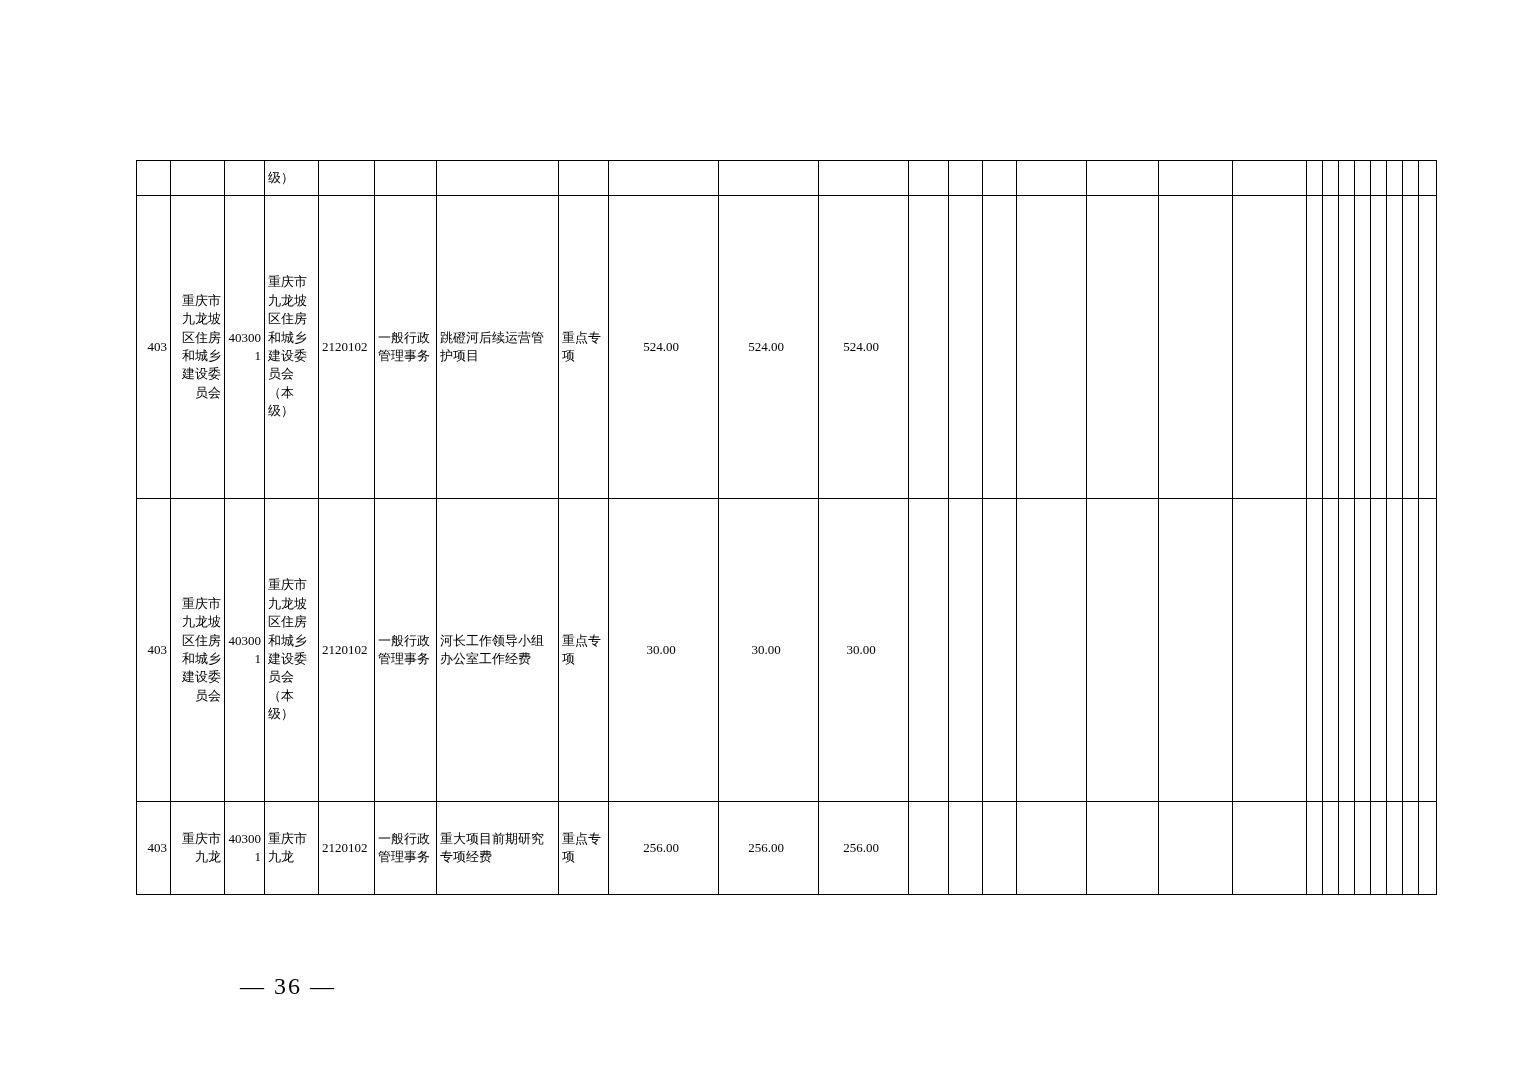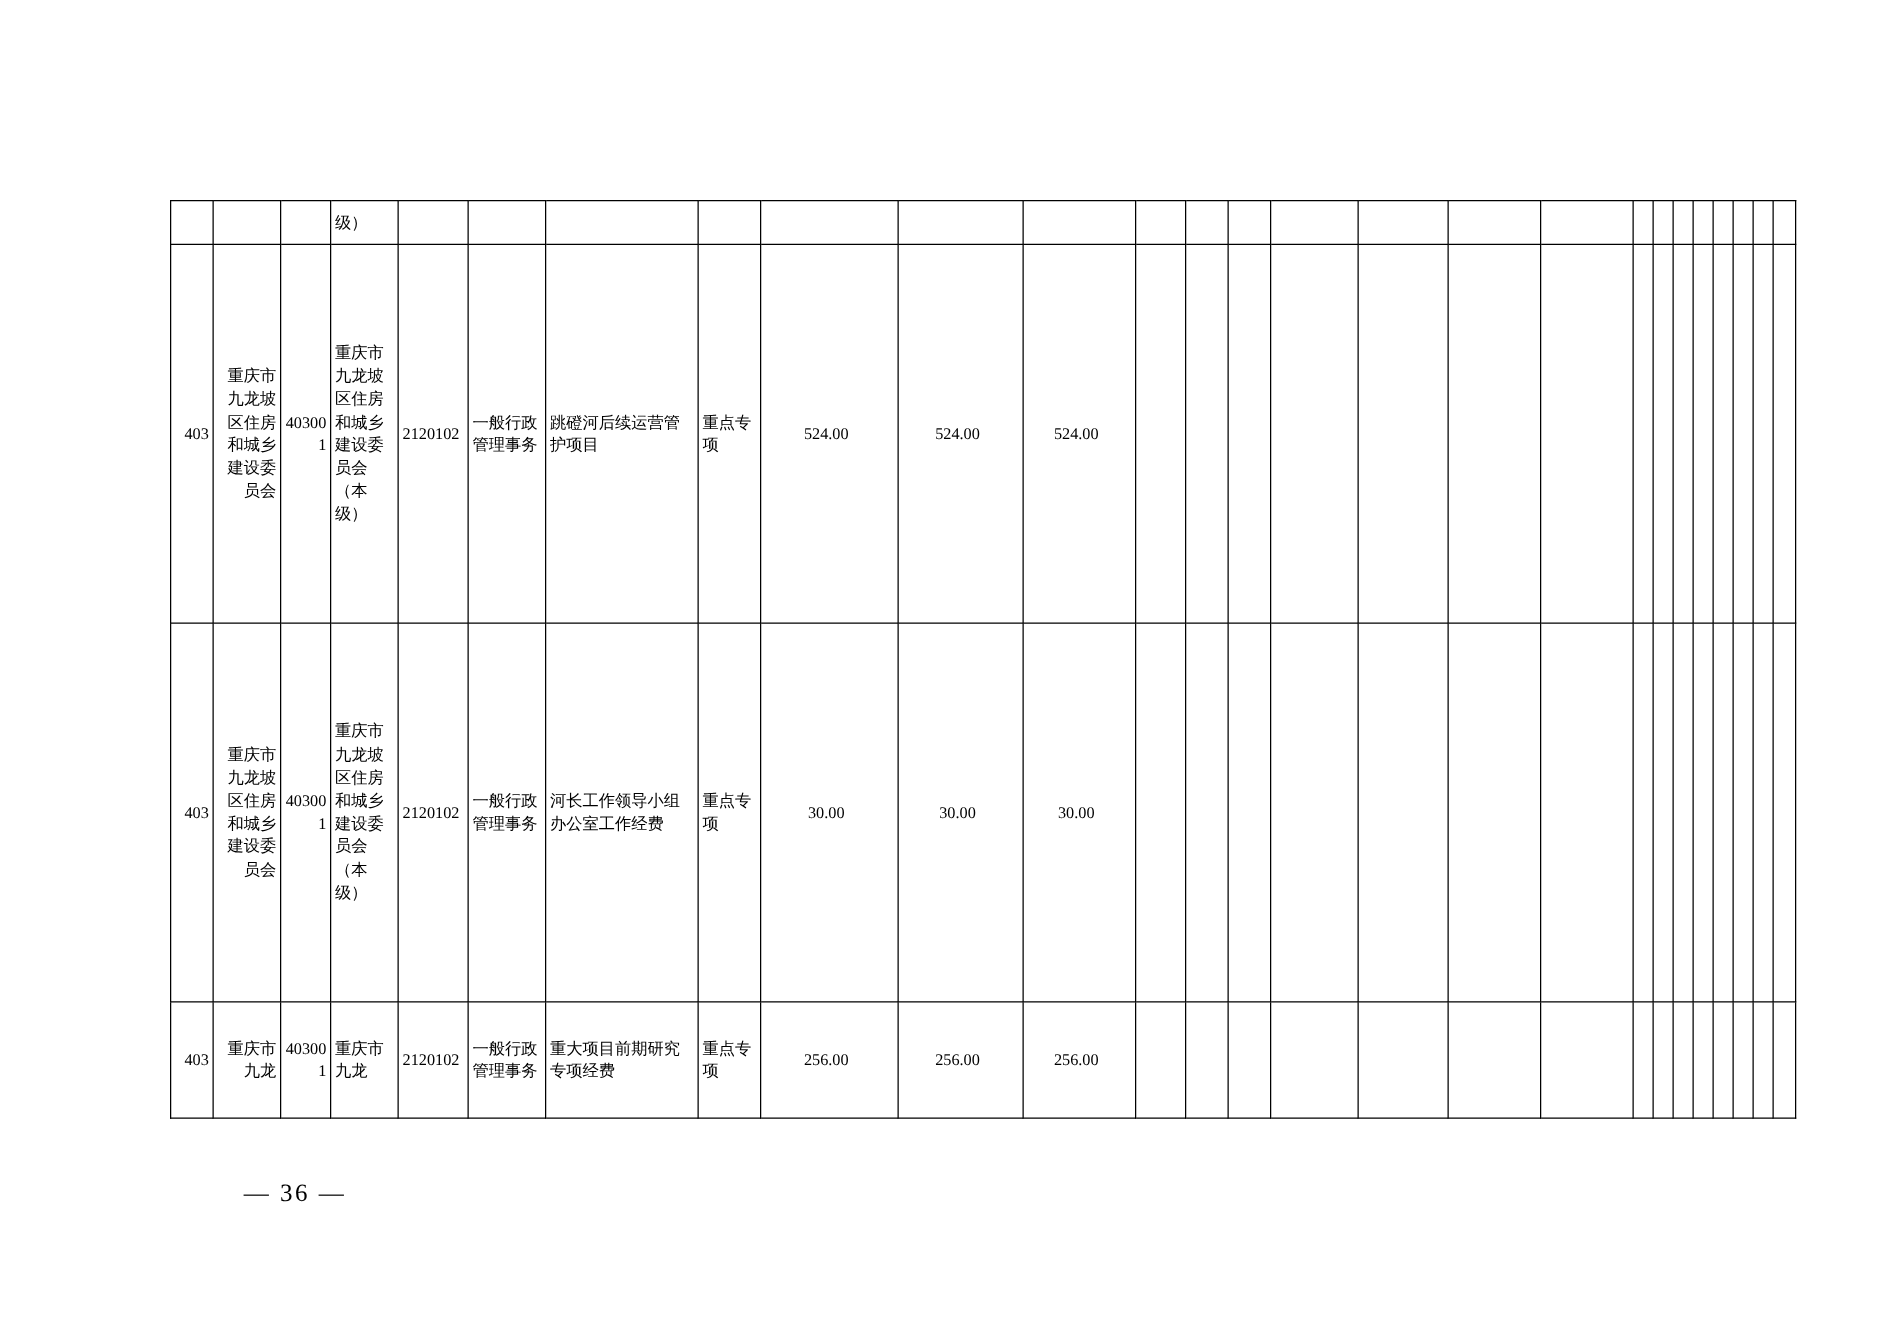--- a/index.html
+++ b/index.html
@@ -55,25 +55,25 @@
   .narrow { word-break: break-all; }
 
   .row-partial td { height: 34px; }
   .row-tall td { height: 302px; }
   .row-short td { height: 92px; }
 
   
   .page-number {
     position: absolute;
     left: 136px;
-    top: 944px;
+    top: 973px;
     width: 200px;
-    font-size: 20px;
+    font-size: 24px;
     letter-spacing: 2px;
-    text-align: center;
+    text-align: right;
     font-family: "Liberation Serif", "DejaVu Serif", serif;
   }
 </style>
 </head>
 <body>
 
 <div class="page">
 
   <table class="budget-table">
     <colgroup>

